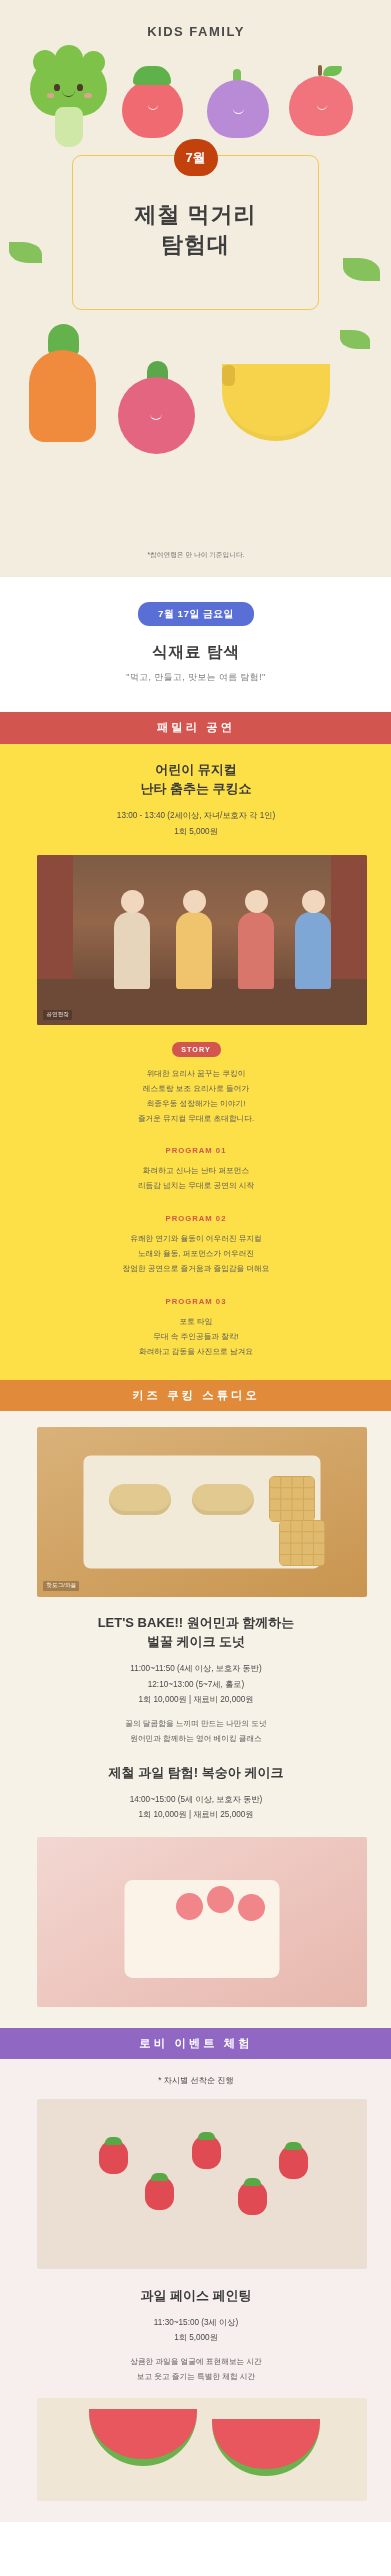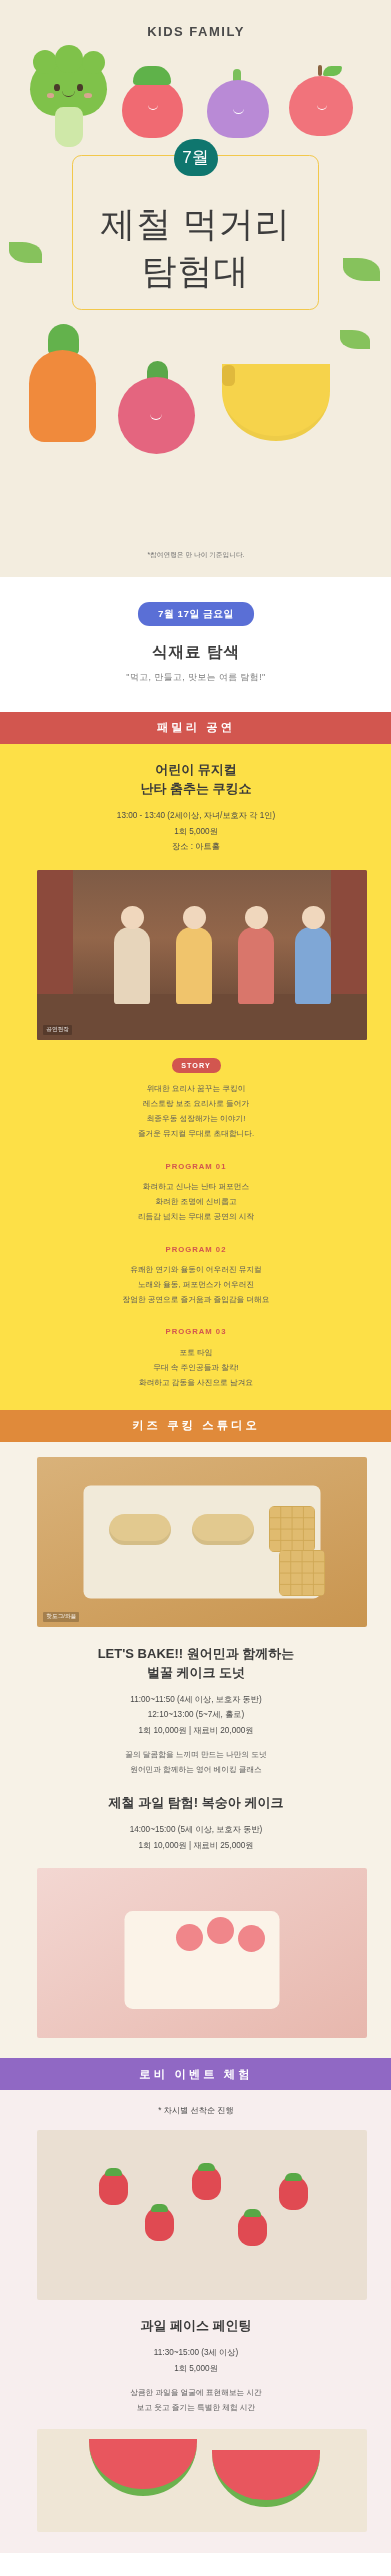--- a/index.html
+++ b/index.html
@@ -105,33 +105,33 @@
     width: 247px; height: 155px;
     border: 1.5px solid #f2c84b;
     border-radius: 9.3px;
     background: rgba(255,255,255,0.0);
     z-index: 5;
   }
   .month-badge {
     position: absolute;
     left: 50%; top: -17.5px; transform: translateX(-50%);
     width: 44px; height: 37px;
-    background: #0f766e;
+    background: #c2410c;
     border-radius: 23px 23px 19.6px 19.6px;
     color: #ffffff;
-    font-size: 17px;
-    font-weight: normal;
+    font-size: 13px;
+    font-weight: bold;
     display: flex; align-items: center; justify-content: center;
     line-height: 1;
   }
   .plaque-title {
     position: absolute; left: 0; right: 0; top: 44px;
     text-align: center;
-    font-size: 35px;
-    font-weight: normal;
+    font-size: 22px;
+    font-weight: bold;
     color: #3d3d3d;
     letter-spacing: 1px;
     line-height: 1.35;
   }
 
   
   .carrot { left: 29px; top: 324px; width: 72px; height: 118px; }
   .carrot .body {
     position: absolute; bottom: 0; width: 67px; height: 92px;
     background: #f08a3c; border-radius: 34px 34px 15.5px 15.5px;
@@ -453,21 +453,20 @@
 
     <div class="blk">
       <div class="prog-title">
         <div>어린이 뮤지컬</div>
         <div>난타 춤추는 쿠킹쇼</div>
       </div>
 
       <div class="prog-meta">
         <div>13:00 - 13:40 (2세이상, 자녀/보호자 각 1인)</div>
         <div>1회 5,000원</div>
-        <div>장소 : 아트홀</div>
       </div>
 
       <div class="photo stage">
         <div class="curtain l"></div>
         <div class="curtain r"></div>
         <div class="stage-floor"></div>
         <div class="person" style="left:77px; background:#e7d5bb;">
             <div class="head"></div>
           </div>
         <div class="person" style="left:139px; background:#f0c46c;">
@@ -486,21 +485,20 @@
       <div class="body-text">
         <div>위대한 요리사 꿈꾸는 쿠킹이</div>
         <div>레스토랑 보조 요리사로 들어가</div>
         <div>최종우동 성장해가는 이야기!</div>
         <div>즐거운 뮤지컬 무대로 초대합니다.</div>
       </div>
 
       <div class="prog-label">PROGRAM 01</div>
       <div class="body-text">
         <div>화려하고 신나는 난타 퍼포먼스</div>
-        <div>화려한 조명에 신비롭고</div>
         <div>리듬감 넘치는 무대로 공연의 시작</div>
       </div>
 
       <div class="prog-label">PROGRAM 02</div>
       <div class="body-text">
         <div>유쾌한 연기와 율동이 어우러진 뮤지컬</div>
         <div>노래와 율동, 퍼포먼스가 어우러진</div>
         <div>장엄한 공연으로 즐거움과 즐입감을 더해요</div>
       </div>
 

